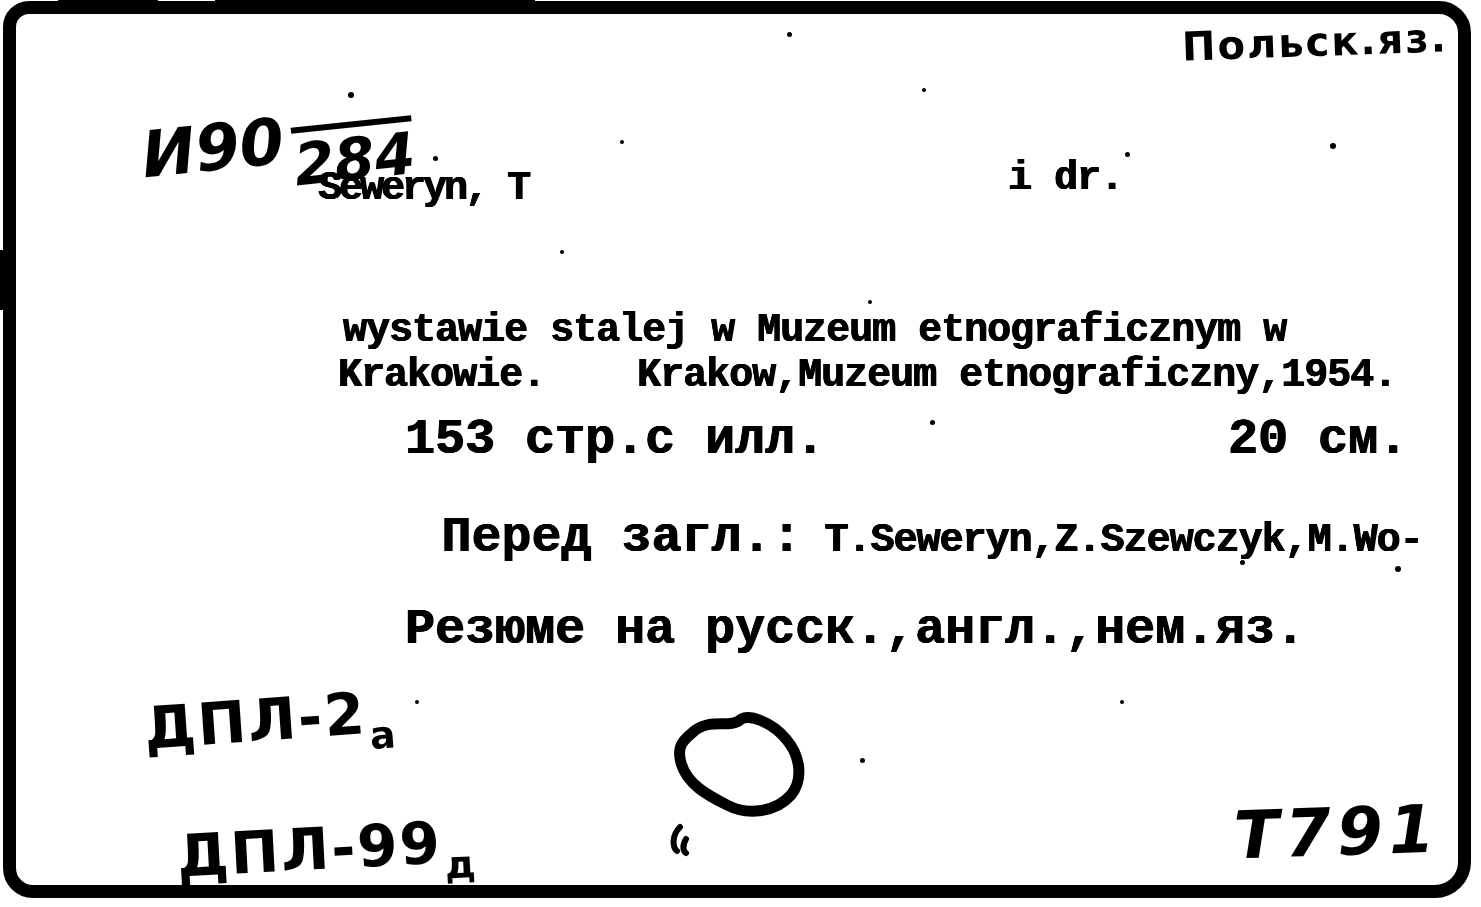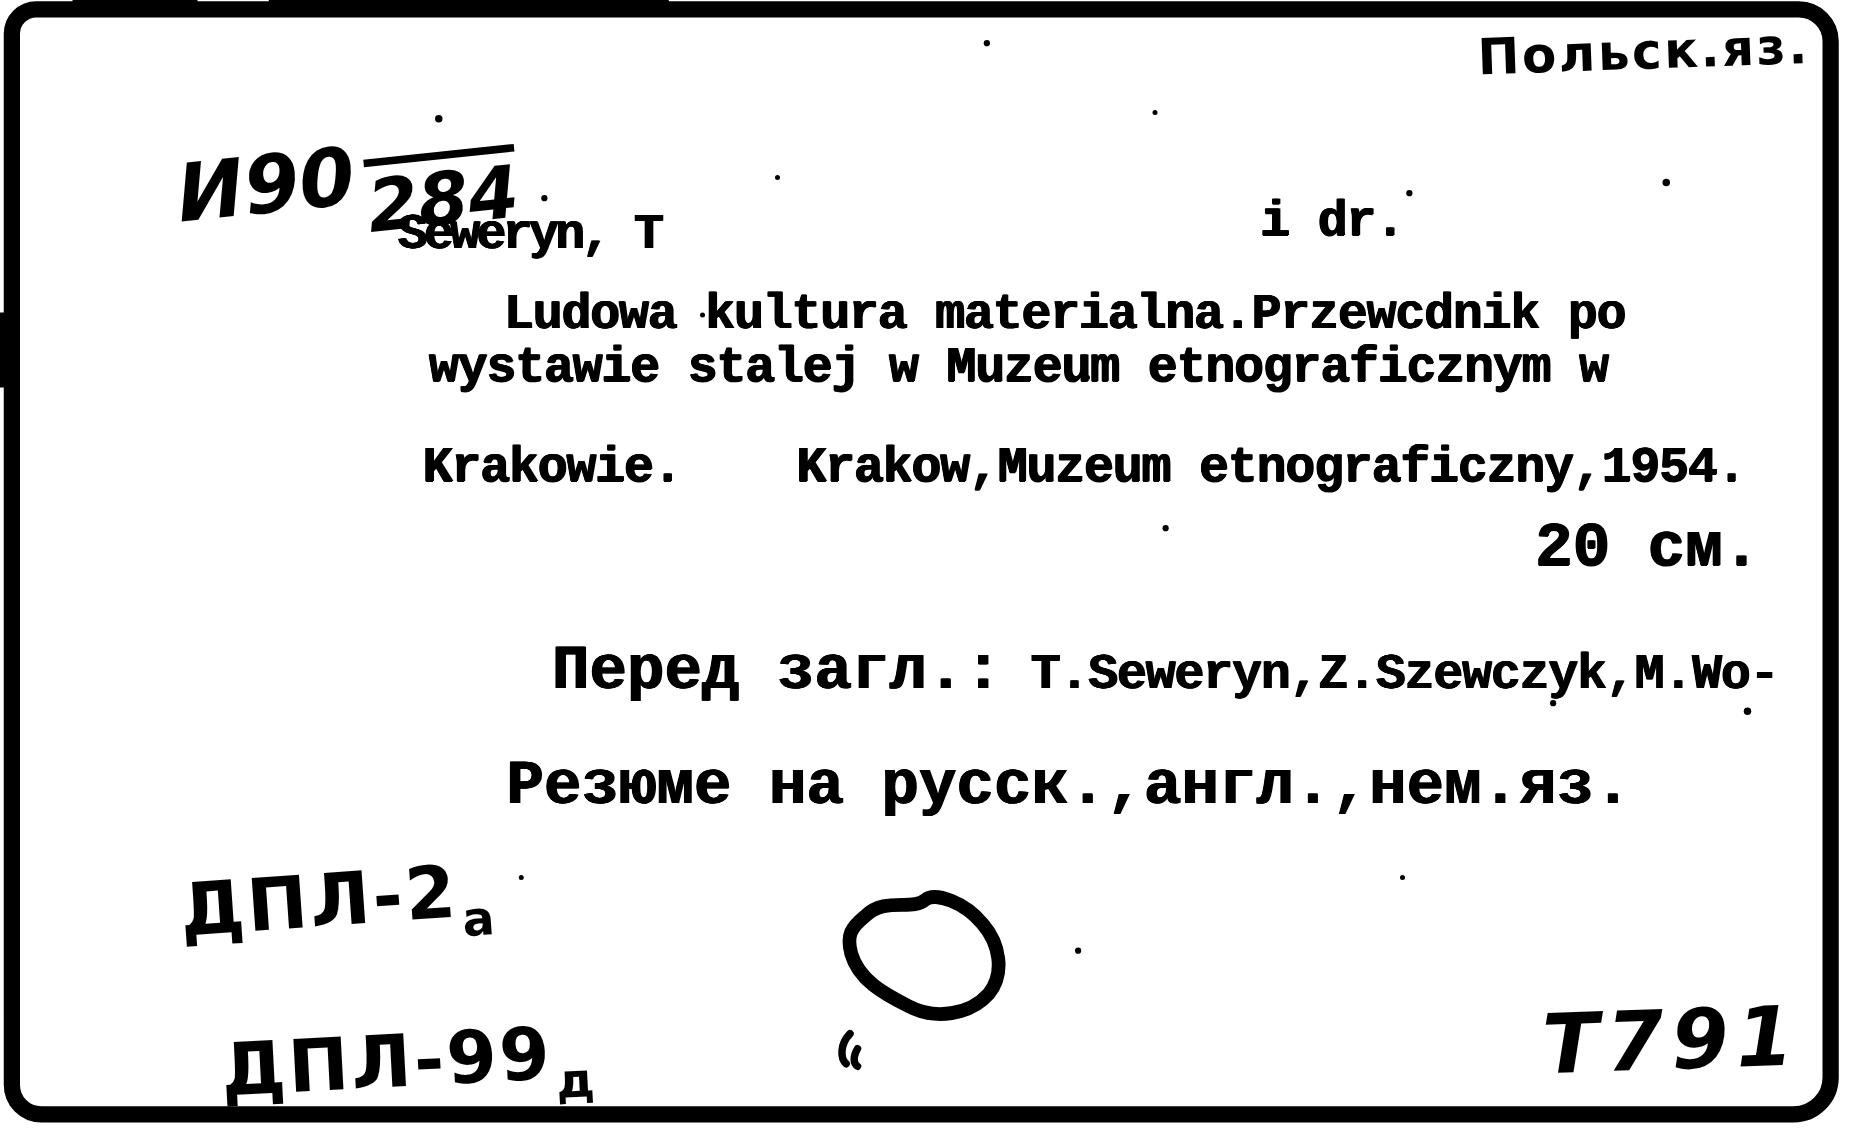--- a/index.html
+++ b/index.html
@@ -81,24 +81,24 @@
 
   <div class="hand callnum" style="left:52px;top:46px;">
     <span>И90</span><span class="sub">284</span>
   </div>
 
   <div class="hand langnote" style="left:1182px;top:22px;">Польск.яз.</div>
 
   <div class="typed lat" style="left:318px;top:168px;letter-spacing:-3px;">Seweryn, T</div>
   <div class="typed lat" style="left:1008px;top:158px;">i dr.</div>
 
-  <div class="typed lat" style="left:403px;top:232px;">Ludowa kultura materialna.Przewcdnik po</div>
-  <div class="typed lat" style="left:343px;top:275px;">wystawie stalej w Muzeum etnograficznym w</div>
+  <div class="typed lat" style="left:343px;top:310px;">wystawie stalej w Muzeum etnograficznym w</div>
   <div class="typed lat" style="left:338px;top:355px;text-align:center;">Krakowie.    Krakow,Muzeum etnograficzny,1954.</div>
 
+  <div class="typed cyr" style="left:405px;top:414px;">153 стр.с илл.</div>
   <div class="typed cyr" style="left:1228px;top:414px;">20 см.</div>
 
   <div class="typed" style="left:403px;top:495px;">
     <span class="cyr">Перед загл.:</span><span class="lat-inline"> T.Seweryn,Z.Szewczyk,M.Wo-</span>
   </div>
 
   <div class="typed cyr" style="left:405px;top:604px;">Резюме на русск.,англ.,нем.яз.</div>
 
   <div class="hand shelf" style="left:55px;top:636px;transform:rotate(-4deg);">
     <span>ДПЛ-2</span><span class="sfx">а</span>

